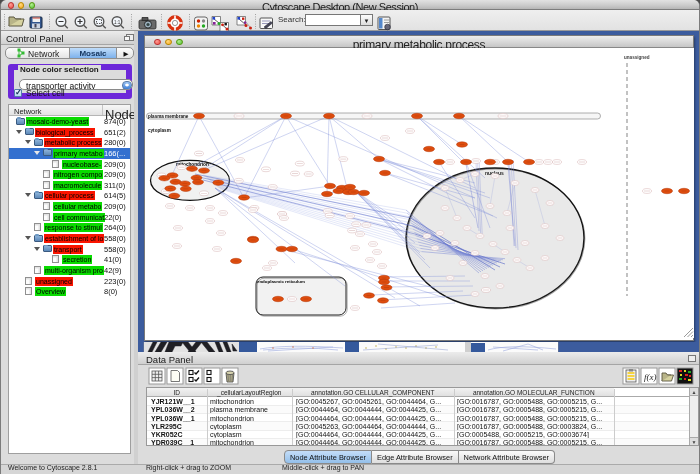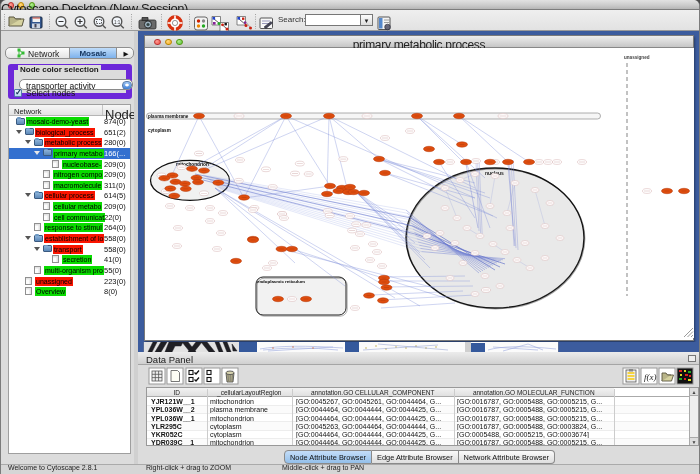--- a/index.html
+++ b/index.html
@@ -3,21 +3,21 @@
 <style>
 * { margin:0; padding:0; box-sizing:border-box; }
 html,body { width:700px; height:474px; background:#4a4a4a; font-family:"Liberation Sans",sans-serif; overflow:hidden; }
 #win { position:absolute; left:0; top:0; width:700px; height:474px; background:#d9d9d9; border-radius:6px 6px 0 0; overflow:hidden; border-left:1px solid #7c7c7c; border-right:1px solid #7c7c7c; }
 
 #tbar { position:absolute; left:0; top:0; width:700px; height:10px; background:linear-gradient(#e2e2e2 0%,#cdcdcd 55%,#b6b6b6 100%); border-bottom:1px solid #7d7d7d; border-radius:6px 6px 0 0; }
 .tl { position:absolute; top:2px; width:6.5px; height:6.5px; border-radius:50%; }
 #tbar .t1 { left:6.5px;  background:radial-gradient(circle at 35% 30%, #ff9d96, #ee4e42); border:0.5px solid #b33; }
 #tbar .t2 { left:16.5px; background:radial-gradient(circle at 35% 30%, #ffd97e, #f7a81f); border:0.5px solid #b80; }
 #tbar .t3 { left:27.5px; background:radial-gradient(circle at 35% 30%, #b6ef8e, #52c03a); border:0.5px solid #591; }
-#tbar .title { position:absolute; left:0; right:22px; top:0.5px; font-size:13px; letter-spacing:-0.45px; color:#1a1a1a; }
+#tbar .title { position:absolute; left:0; right:22px; top:0.5px; text-align:center; font-size:11px; letter-spacing:-0.45px; color:#1a1a1a; }
 
 #toolbar { position:absolute; left:0; top:10px; width:700px; height:21px; background:linear-gradient(#efefef,#e2e2e2); border-bottom:1px solid #9a9a9a; }
 .srch { position:absolute; top:5px; left:277px; font-size:8px; color:#333; }
 .sfield { position:absolute; top:4px; left:304px; width:56px; height:12px; background:#fff; border:1px solid #777; }
 .sdrop { position:absolute; top:4px; left:360px; width:12px; height:12px; background:linear-gradient(#fdfdfd,#dcdcdc); border:1px solid #777; border-left:none; font-size:6px; text-align:center; line-height:12px; color:#222; }
 
 #cpanel { position:absolute; left:0; top:31px; width:137px; height:433px; background:#dcdcdc; }
 #cphead { position:absolute; left:0; top:0; width:137px; height:14px; background:linear-gradient(#ececec,#d0d0d0); border-bottom:1px solid #a5a5a5; }
 #cphead span { position:absolute; left:5px; top:2px; font-size:9.5px; color:#1a1a1a; }
 #cptabs { position:absolute; left:4px; top:16px; width:129px; height:11.5px; background:linear-gradient(#fdfdfd,#e4e4e4); border:1px solid #8f8f8f; border-radius:5px; overflow:hidden; }
@@ -186,20 +186,25 @@
           <line x1="160.5" y1="2" x2="160.5" y2="17"></line>
 <line x1="188.5" y1="2" x2="188.5" y2="17"></line>
           <line x1="254.5" y1="2" x2="254.5" y2="17"></line>
 </g>
 </svg>
     <span class="srch">Search:</span>
     <div class="sfield"></div>
     <div class="sdrop">▼</div>
   </div>
   <div id="cpanel">
+    <div id="cphead">
+        <span>Control Panel</span>
+        <div style="position:absolute;right:4px;top:3px;width:8px;height:7px;border:1px solid #777;background:#eee"></div>
+        <div style="position:absolute;right:8px;top:5px;width:6px;height:5px;border:1px solid #777;background:#f8f8f8"></div>
+      </div>
     <div id="cptabs">
       <div id="tab-net"><svg width="10" height="10" viewBox="0 0 10 10" style="vertical-align:-1px">
             <g stroke="#2a2" stroke-width="0.8">
               <line x1="3" y1="2" x2="7" y2="5"></line>
               <line x1="3" y1="8" x2="7" y2="5"></line>
               <line x1="3" y1="2" x2="3" y2="8"></line>
             </g>
             <rect x="1.5" y="0.5" width="3" height="3" fill="#3b3"></rect>
             <rect x="5.5" y="3.5" width="3" height="3" fill="#3b3"></rect>
             <rect x="1.5" y="6.5" width="3" height="3" fill="#3b3"></rect>
@@ -210,21 +215,21 @@
     <div id="grpbox">
       <span class="glab">Node color selection</span>
       <div id="combo">
           <span>transporter activity</span>
           <div class="step"></div>
         </div>
     </div>
     <div id="selnodes">
         <span class="box"></span>
         <span class="chk">✓</span>
-        <span class="lbl">Select nodes</span>
+        <span class="lbl">Select cell</span>
       </div>
     <div id="treebox">
       <div id="treehead">
           <span class="h1">Network</span>
           <span class="hsep"></span>
           <span class="h2">Nodes</span>
         </div>
       <div id="treerows">
 <div class="trow">
             <span class="fold" style="left:7px"></span>
@@ -298,21 +303,21 @@
             <span class="tval" style="color:#111">558(0)</span>
           </div>
 <div class="trow">
             <span class="page" style="left:43px"></span>
             <span class="tlab" style="left:53px;background:#09DB00">secretion</span>
             <span class="tval" style="color:#111">41(0)</span>
           </div>
 <div class="trow">
             <span class="page" style="left:25px"></span>
             <span class="tlab" style="left:35px;background:#09DB00">multi-organism pro</span>
-            <span class="tval" style="color:#111">55(0)</span>
+            <span class="tval" style="color:#111">42(9)</span>
           </div>
 <div class="trow">
             <span class="page" style="left:16px"></span>
             <span class="tlab" style="left:26px;background:#FA1400">unassigned</span>
             <span class="tval" style="color:#111">223(0)</span>
           </div>
 <div class="trow">
             <span class="page" style="left:16px"></span>
             <span class="tlab" style="left:26px;background:#09DB00">Overview</span>
             <span class="tval" style="color:#111">8(0)</span>

